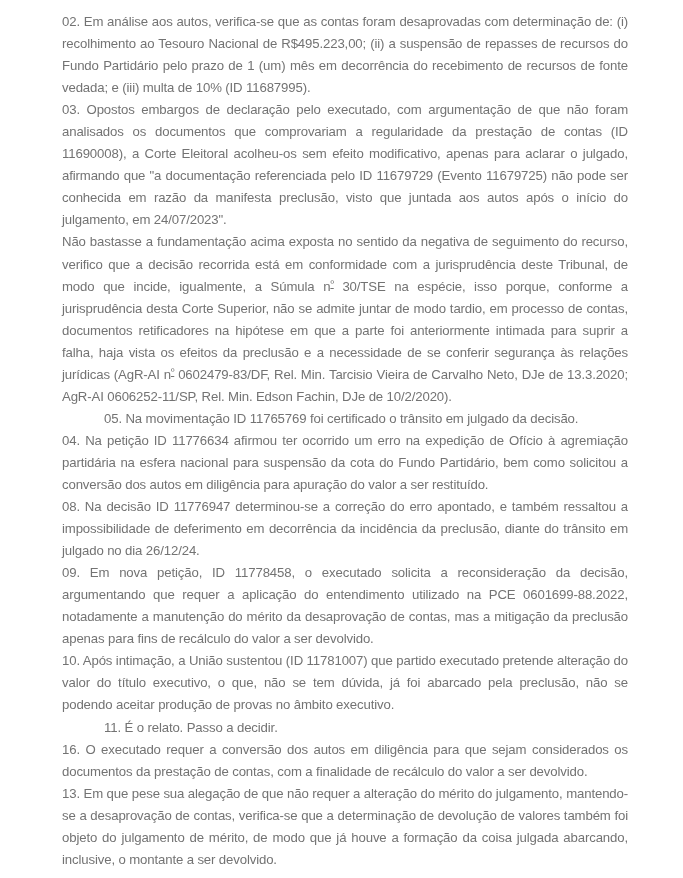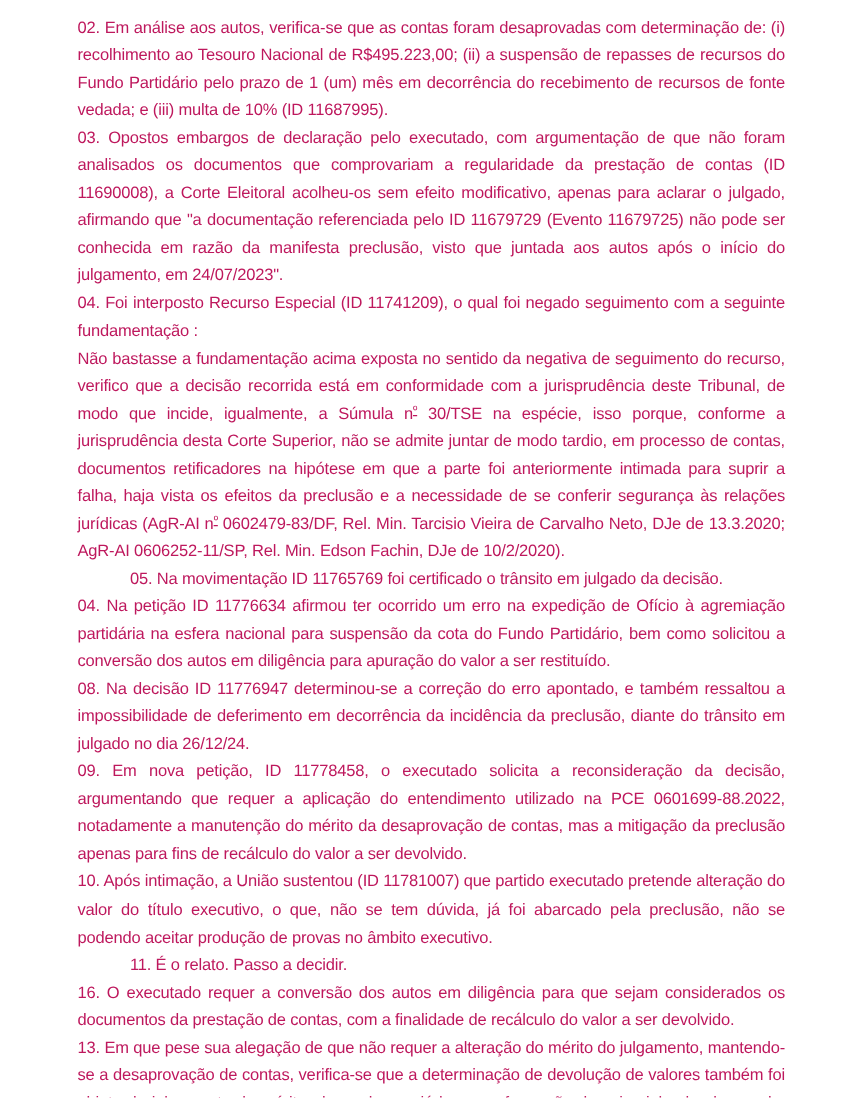--- a/index.html
+++ b/index.html
@@ -26,21 +26,21 @@
   .doc-body {
     width: 566px;
   }
   p.para {
     margin: 0;
     padding: 0;
     font-size: 13.2px;
     line-height: 22.05px;
     text-align: justify;
     text-justify: inter-word;
-    color: #be185d;
+    color: #737373;
     letter-spacing: -0.01em;
     -webkit-font-smoothing: antialiased;
   }
   p.para.nojust {
     text-align: left;
     margin-left: 42px;
   }
   sup.ord {
     font-size: 0.72em;
     vertical-align: 0.42em;
@@ -53,21 +53,20 @@
 </head>
 <body>
 
 <div class="page">
   <div class="doc-body">
 
     <p class="para">02. Em análise aos autos, verifica-se que as contas foram desaprovadas com determinação de: (i) recolhimento ao Tesouro Nacional de R$495.223,00; (ii) a suspensão de repasses de recursos do Fundo Partidário pelo prazo de 1 (um) mês em decorrência do recebimento de recursos de fonte vedada; e (iii) multa de 10% (ID 11687995).</p>
 
     <p class="para">03. Opostos embargos de declaração pelo executado, com argumentação de que não foram analisados os documentos que comprovariam a regularidade da prestação de contas (ID 11690008), a Corte Eleitoral acolheu-os sem efeito modificativo, apenas para aclarar o julgado, afirmando que "a documentação referenciada pelo ID 11679729 (Evento 11679725) não pode ser conhecida em razão da manifesta preclusão, visto que juntada aos autos após o início do julgamento, em 24/07/2023".</p>
 
-    <p class="para">04. Foi interposto Recurso Especial (ID 11741209), o qual foi negado seguimento com a seguinte fundamentação :</p>
 
     <p class="para"><span>Não bastasse a fundamentação acima exposta no sentido da negativa de seguimento do recurso, verifico que a decisão recorrida está em conformidade com a jurisprudência deste Tribunal, de modo que incide, igualmente, a Súmula n</span><sup class="ord">º</sup><span> 30/TSE na espécie, isso porque, conforme a jurisprudência desta Corte Superior, não se admite juntar de modo tardio, em processo de contas, documentos retificadores na hipótese em que a parte foi anteriormente intimada para suprir a falha, haja vista os efeitos da preclusão e a necessidade de se conferir segurança às relações jurídicas (AgR-AI n</span><sup class="ord">º</sup><span> 0602479-83/DF, Rel. Min. Tarcisio Vieira de Carvalho Neto, DJe de 13.3.2020; AgR-AI 0606252-11/SP, Rel. Min. Edson Fachin, DJe de 10/2/2020).</span></p>
 
     <p class="para nojust">05. Na movimentação ID 11765769 foi certificado o trânsito em julgado da decisão.</p>
 
 
     <p class="para">04. Na petição ID 11776634 afirmou ter ocorrido um erro na expedição de Ofício à agremiação partidária na esfera nacional para suspensão da cota do Fundo Partidário, bem como solicitou a conversão dos autos em diligência para apuração do valor a ser restituído.</p>
 
     <p class="para">08. Na decisão ID 11776947 determinou-se a correção do erro apontado, e também ressaltou a impossibilidade de deferimento em decorrência da incidência da preclusão, diante do trânsito em julgado no dia 26/12/24.</p>
 

